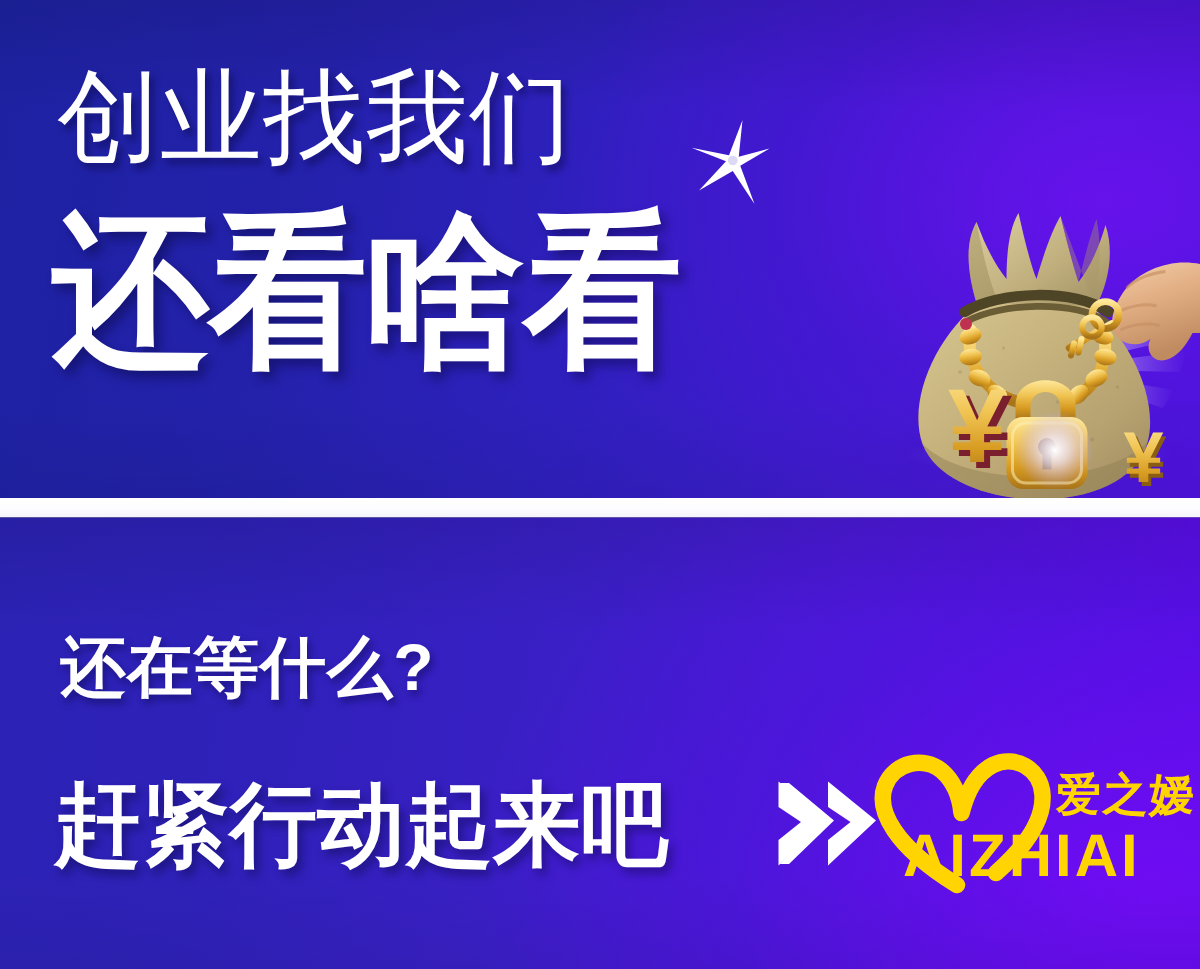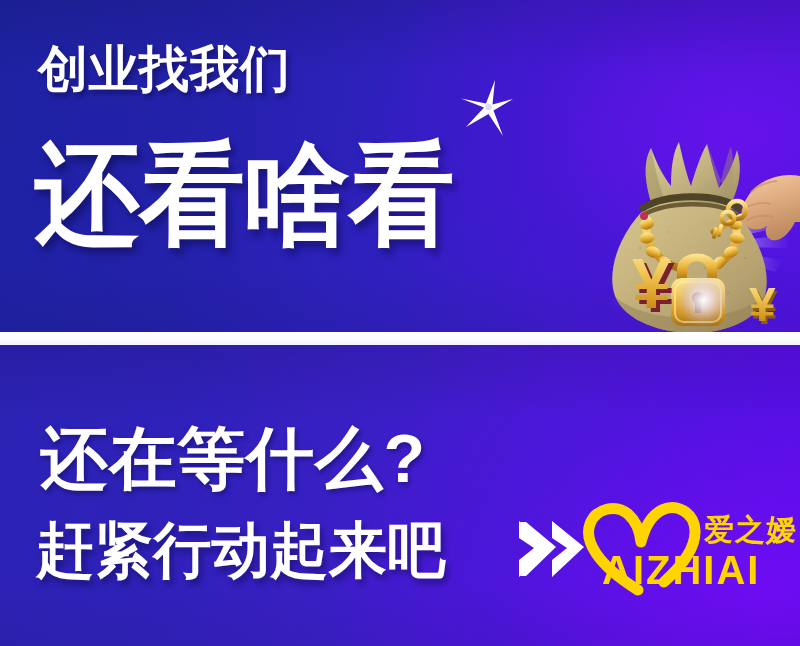--- a/index.html
+++ b/index.html
@@ -33,34 +33,34 @@
 
   #divider{position:absolute;left:0;top:332px;width:800px;height:13px;
     background:linear-gradient(180deg,#ffffff 0%,#fdfdff 55%,#f4f2fb 100%);}
 
   
   .cjk{font-family:"Liberation Sans","DejaVu Sans",sans-serif;
        color:#ffffff;white-space:nowrap;letter-spacing:.01em;}
 
   #head-line1{
     position:absolute;left:38px;top:44px;
-    font-size:50px;font-weight:bold;line-height:1;
+    font-size:68px;font-weight:normal;line-height:1;
     text-shadow:3px 4px 5px rgba(8,6,60,.45);
   }
   #head-line2{
     position:absolute;left:34px;top:138px;
     font-size:106px;font-weight:bold;line-height:1;
     letter-spacing:-.01em;
     transform:scaleY(1.06);transform-origin:left top;
     text-shadow:4px 5px 7px rgba(8,6,60,.45);
   }
 
   #sub-line1{
     position:absolute;left:40px;top:424px;
-    font-size:68px;font-weight:bold;line-height:1;
+    font-size:44px;font-weight:bold;line-height:1;
     text-shadow:2px 3px 5px rgba(8,6,60,.42);
   }
   #sub-line2{
     position:absolute;left:36px;top:520px;
     font-size:58px;font-weight:bold;line-height:1;
     transform:scaleY(1.05);transform-origin:left top;
     text-shadow:3px 4px 6px rgba(8,6,60,.45);
   }
 
   

